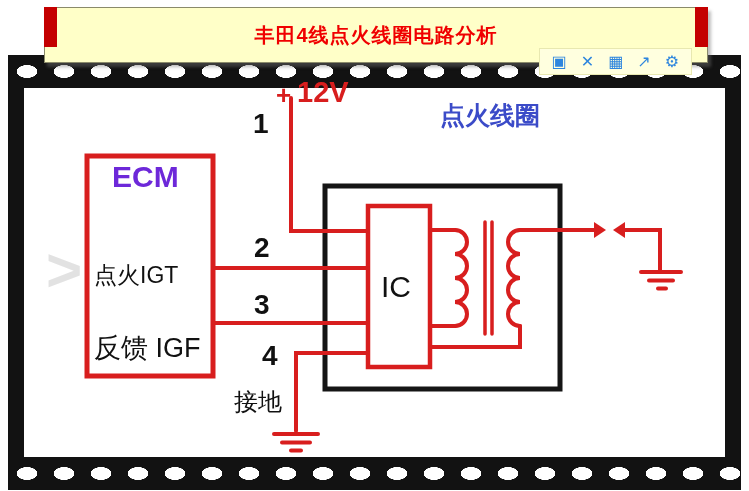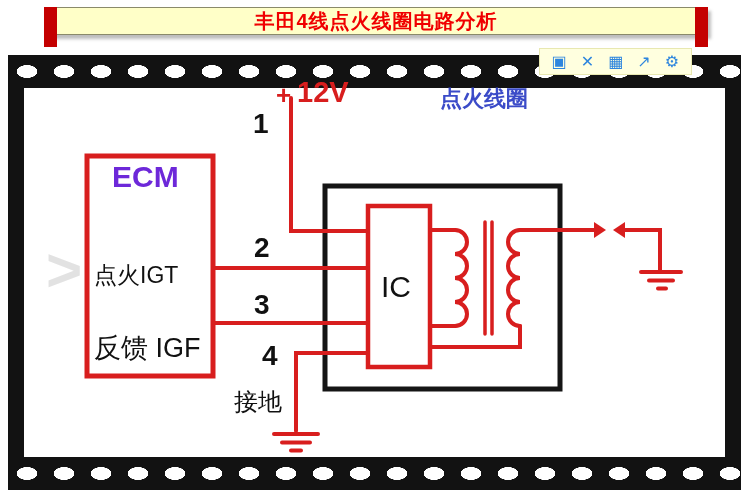--- a/index.html
+++ b/index.html
@@ -1,20 +1,20 @@
 <!DOCTYPE html>
 <html><head>
 <meta charset="utf-8">
 <style>
   html,body{margin:0;padding:0;background:#fff;}
   #stage{position:relative;width:749px;height:491px;background:#fff;overflow:hidden;
          font-family:"Liberation Sans",sans-serif;}
 
   
-  .banner{position:absolute;left:44px;top:7px;width:664px;height:28px;
+  .banner{position:absolute;left:44px;top:7px;width:664px;height:56px;
           background:#ffffc8;border:1px solid #8a8a6a;box-sizing:border-box;
           display:flex;align-items:center;justify-content:center;
           box-shadow:3px 4px 3px rgba(110,110,110,.45);z-index:6;}
   .banner-cap{position:absolute;top:-1px;width:13px;height:40px;background:#c40000;}
   .banner-cap.left{left:-1px;} .banner-cap.right{right:-1px;}
   .banner-title{color:#f00000;font-size:20px;font-weight:bold;letter-spacing:1px;}
 
   
   .toolbar{position:absolute;top:48px;right:57px;height:25px;z-index:7;
            background:#ffffdf;border:1px solid #e8e8b0;display:flex;align-items:center;
@@ -31,21 +31,21 @@
   .holes.top{top:0;} .holes.bottom{bottom:0;}
 
   
   .circuit-svg{position:absolute;left:0;top:0;z-index:3;}
   .lbl{position:absolute;white-space:nowrap;z-index:4;color:#111;}
   .watermark{position:absolute;left:46px;top:234px;font-size:62px;font-weight:bold;
              color:#e2e2e2;z-index:2;}
 
   .lbl-plus     {left:276px;top:80px;font-size:26px;font-weight:bold;color:#d81e1e;}
   .lbl-12v      {left:297px;top:76px;font-size:29px;font-weight:bold;color:#d81e1e;}
-  .lbl-coil     {left:440px;top:84px;font-size:22px;font-weight:bold;color:#3b4bc8;}
+  .lbl-coil     {left:440px;top:99px;font-size:25px;font-weight:bold;color:#3b4bc8;}
   .lbl-p1       {left:253px;top:108px;font-size:28px;font-weight:bold;}
   .lbl-dianyuan {left:230px;top:142px;font-size:24px;}
   .lbl-ecm      {left:112px;top:160px;font-size:30px;font-weight:bold;color:#6d28d9;}
   .lbl-igt      {left:94px;top:260px;font-size:23px;}
   .lbl-igf      {left:94px;top:306px;font-size:27px;margin-top:24px;}
   .lbl-p2       {left:254px;top:232px;font-size:28px;font-weight:bold;}
   .lbl-p3       {left:254px;top:289px;font-size:28px;font-weight:bold;}
   .lbl-ic       {left:381px;top:270px;font-size:30px;}
   .lbl-p4       {left:262px;top:340px;font-size:28px;font-weight:bold;}
   .lbl-jiedi    {left:234px;top:386px;font-size:24px;}

